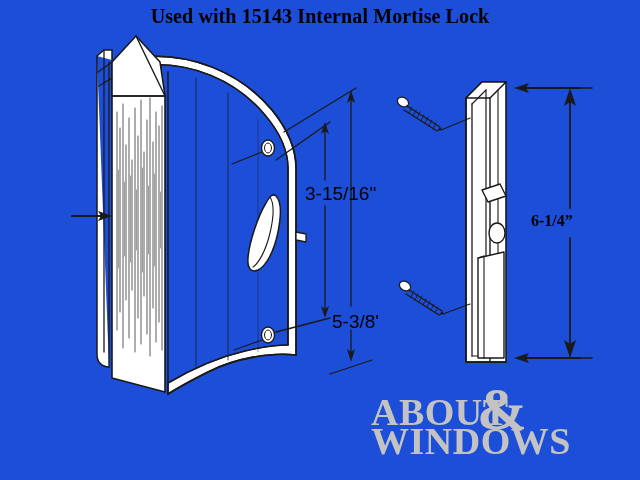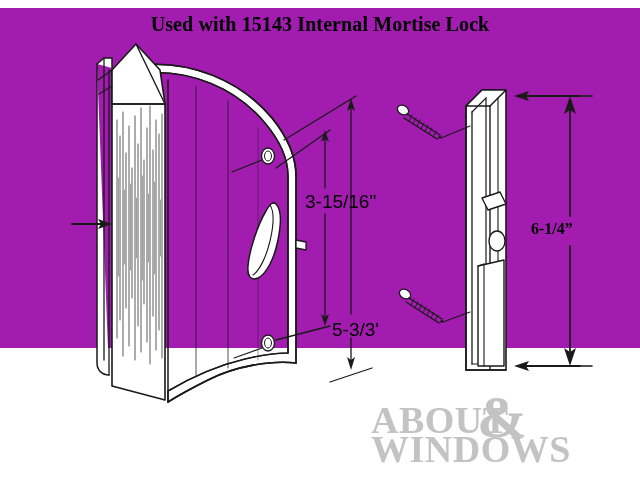--- a/index.html
+++ b/index.html
@@ -11,24 +11,24 @@
   body {
     width: 640px;
     height: 480px;
     position: relative;
     overflow: hidden;
     font-family: "Liberation Serif", "DejaVu Serif", serif;
   }
   #page {
     position: absolute;
     left: 0;
-    top: 8px;
+    top: 0;
     width: 640px;
-    height: 340px;
-    background: #a21caf;
+    height: 480px;
+    background: #1d4ed8;
   }
   #diagram-title {
     position: absolute;
     left: 0;
     top: 5px;
     width: 640px;
     text-align: center;
     font-family: "Liberation Serif", "DejaVu Serif", serif;
     font-weight: bold;
     font-size: 20px;
@@ -387,21 +387,21 @@
         <path d="M 570 238 L 570 350" stroke-width="1.8"></path>
         <path d="M 570 358 L 564 340 L 570 344 L 576 340 Z" fill="#1a1a1a" stroke="none"></path>
       </g>
 
     </g>
   </svg>
 
 
   <div id="dim-height-label" class="label-text">3-15/16"</div>
 
-  <div id="dim-spacing-label" class="label-text">5-3/3'</div>
+  <div id="dim-spacing-label" class="label-text">5-3/8'</div>
 
   <div id="dim-length-label" class="label-text">6-1/4”</div>
 
   <div id="watermark-logo">
     <div id="logo-ampersand">&amp;</div>
     <div id="logo-line-2">ABOUT</div>
     <div id="logo-line-3">WINDOWS</div>
   </div>
 
 </div>

